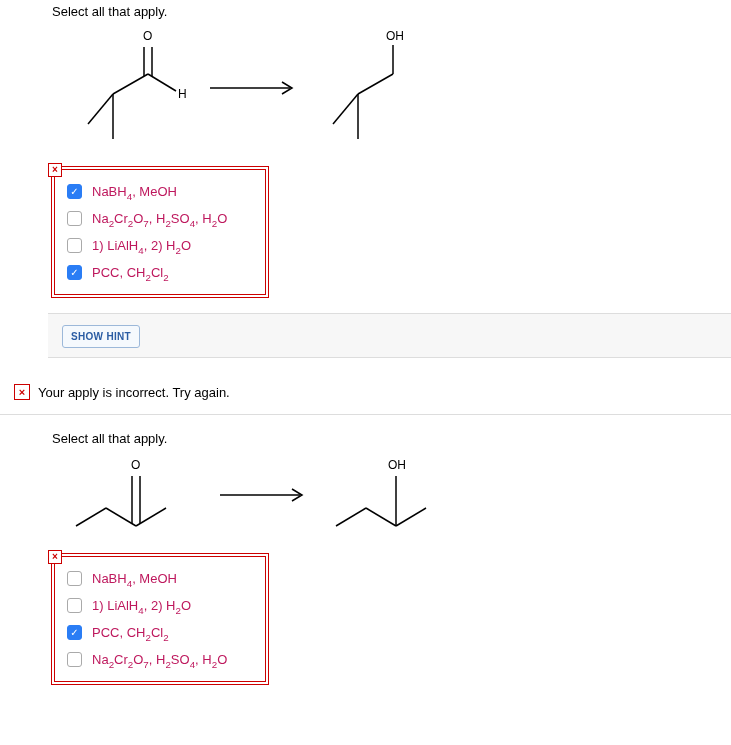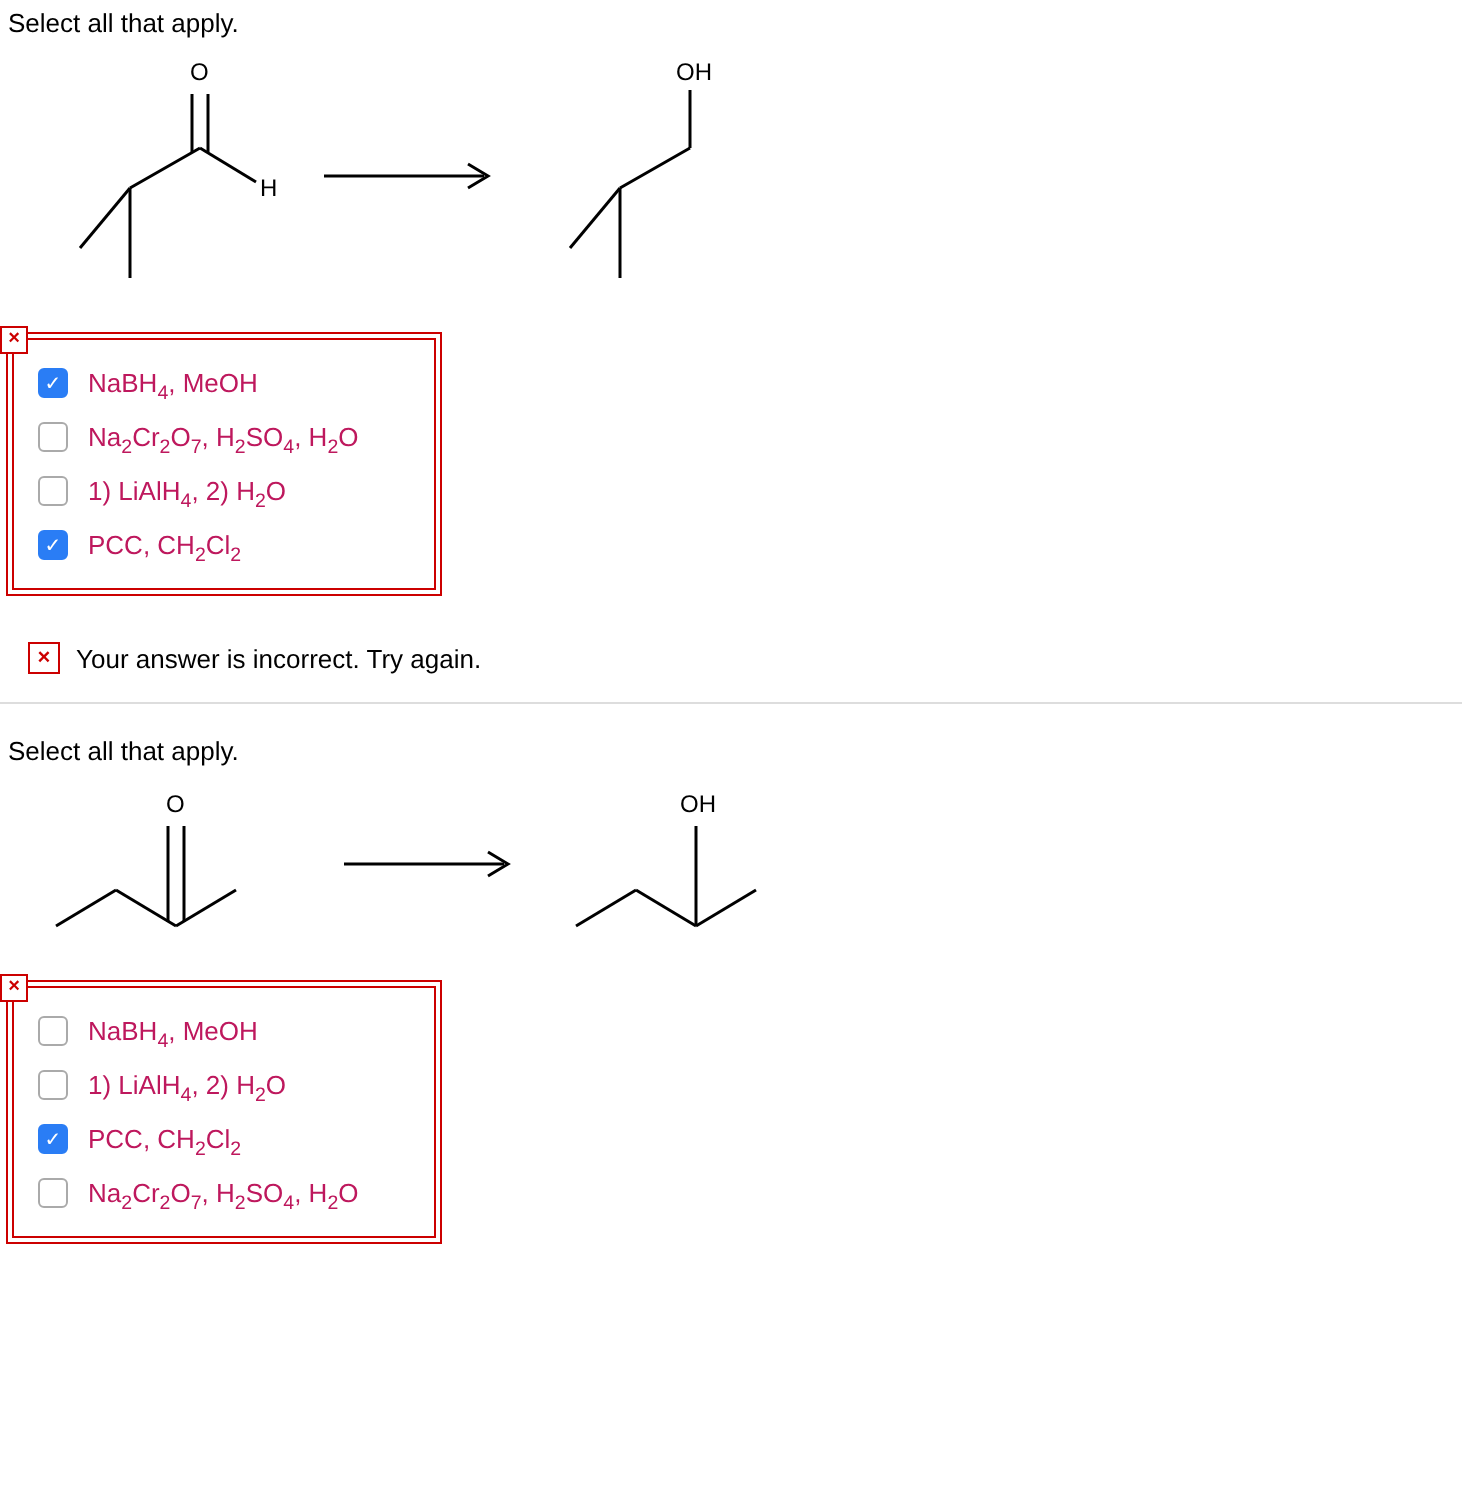--- a/index.html
+++ b/index.html
@@ -6,20 +6,21 @@
     font-family: Arial, Helvetica, sans-serif;
     font-size: 13px;
     color: #000;
     margin: 0;
     padding: 0;
     width: 731px;
     background: #fff;
   }
   .question-block {
     padding: 4px 0 12px 0;
+    margin-left: 48px;
   }
   .prompt-text {
     margin: 0 0 10px 4px;
   }
   .reaction-row {
     display: flex;
     align-items: center;
     margin-left: 20px;
     margin-bottom: 20px;
   }
@@ -178,25 +179,28 @@
           <span class="option-label">Na<sub>2</sub>Cr<sub>2</sub>O<sub>7</sub>, H<sub>2</sub>SO<sub>4</sub>, H<sub>2</sub>O</span>
         </div><div class="option-row">
           <span class="checkbox"></span>
           <span class="option-label">1) LiAlH<sub>4</sub>, 2) H<sub>2</sub>O</span>
         </div><div class="option-row">
           <span class="checkbox checked">✓</span>
           <span class="option-label">PCC, CH<sub>2</sub>Cl<sub>2</sub></span>
         </div></div>
   </div>
 
+  <div class="show-hint-wrap">
+    <span class="show-hint-btn">SHOW HINT</span>
+  </div>
 </div>
 
 <div class="feedback-bar">
   <span class="feedback-icon">×</span>
-  <span>Your answer is incorrect.  Try again.</span>
+  <span>Your apply is incorrect.  Try again.</span>
 </div>
 
 <div class="question-block">
   <div class="prompt-text">Select all that apply.</div>
 
   <div class="reaction-row">
 
     <div class="molecule" style="width:130px;height:80px;">
       <svg width="130" height="80">
         <g stroke="#000" stroke-width="1.5" fill="none">

